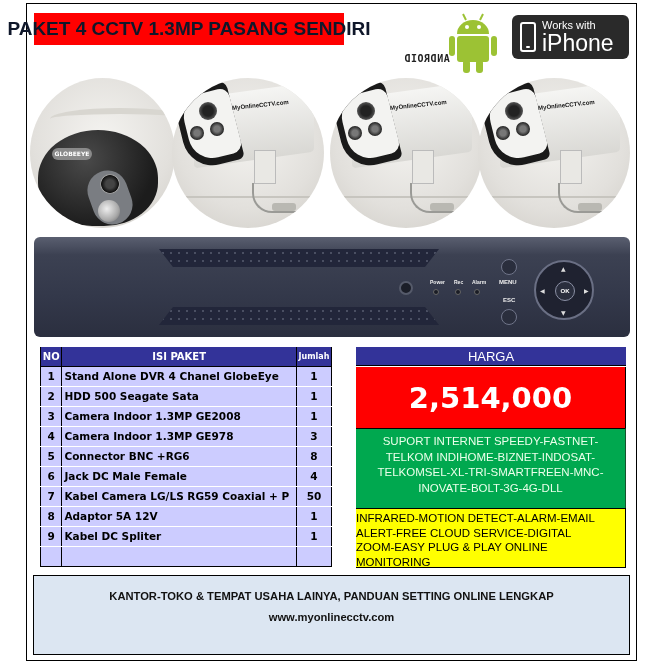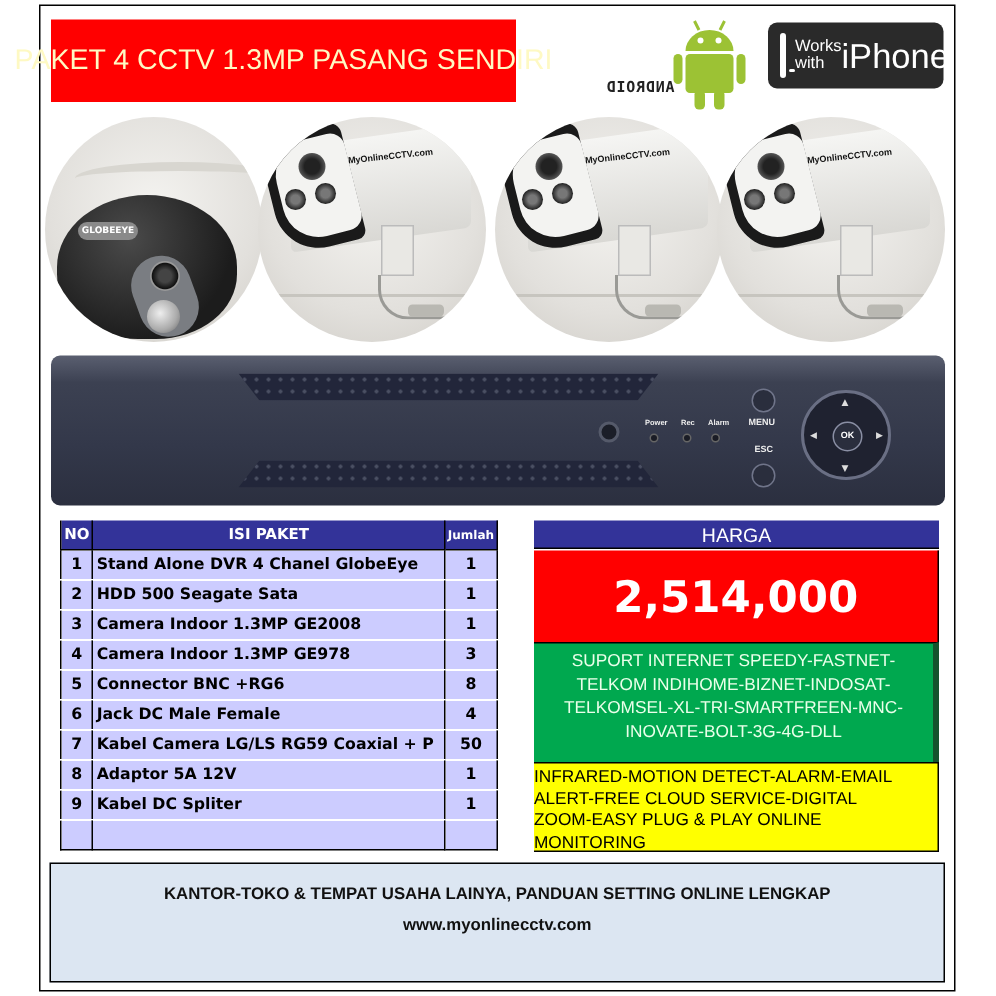--- a/index.html
+++ b/index.html
@@ -7,23 +7,23 @@
   body { position: relative; font-family: "DejaVu Sans", sans-serif; }
 
   .frame {
     position: absolute; left: 26px; top: 3px; width: 611px; height: 658px;
     border: 1px solid #000;
     background: #fff;
   }
 
   
   .title-box {
-    position: absolute; left: 34px; top: 13px; width: 310px; height: 55px;
+    position: absolute; left: 34px; top: 13px; width: 310px; height: 32px;
     background: #ff0000;
-    color: #fef9c3; font-family: "Liberation Sans", sans-serif; font-weight: normal;
+    color: #0f172a; font-family: "Liberation Sans", sans-serif; font-weight: bold;
     font-size: 19px; display: flex; align-items: center; justify-content: center;
     letter-spacing: 0px; white-space: nowrap;
   }
 
   
   .android { position: absolute; left: 448px; top: 10px; width: 50px; height: 64px; }
   .android-word {
     position: absolute; left: 404px; top: 53px; font-size: 10px; font-weight: bold;
     color: #222; letter-spacing: 0.5px; transform: scaleX(-1);
     font-family: "DejaVu Sans Mono", monospace;
@@ -35,21 +35,21 @@
     background: #2a2a2a; border-radius: 6px; color: #fff;
     display: flex; align-items: center; padding-left: 8px;
   }
   .iphone-icon {
     width: 16px; height: 30px; border: 2px solid #fff; border-radius: 3px; position: relative;
     margin-right: 6px;
   }
   .iphone-icon::after {
     content: ""; position: absolute; left: 4px; bottom: 2px; width: 4px; height: 2px; background: #fff; border-radius: 1px;
   }
-  .iphone-text { display: flex; flex-direction: row; line-height: 1; font-family: "Liberation Sans", sans-serif; }
+  .iphone-text { display: flex; flex-direction: column; line-height: 1; font-family: "Liberation Sans", sans-serif; }
   .iphone-text .small { font-size: 11px; margin-bottom: 1px; }
   .iphone-text .big { font-size: 23px; }
 
   
   .cam {
     position: absolute; border-radius: 50%; overflow: hidden;
     background: radial-gradient(circle at 50% 40%, #f4f3f0 0%, #e2e0dc 60%, #cfccc6 100%);
   }
   .cam1 { left: 30px; top: 78px; width: 145px; height: 150px; }
   .cam2 { left: 172px; top: 78px; width: 152px; height: 150px; }
@@ -186,21 +186,21 @@
   .harga-price {
     position: absolute; left: 356px; top: 367px; width: 270px; height: 61px;
     background: #ff0000; color: #fff; font-weight: bold; font-size: 29px;
     display: flex; align-items: center; justify-content: center;
     font-family: "DejaVu Sans", sans-serif; border-right: 1px solid #000;
   }
   .harga-green {
     position: absolute; left: 356px; top: 428px; width: 270px; height: 80px;
     background: #00a84f; color: #eaffea; font-size: 11.5px; line-height: 15.5px;
     text-align: center; padding-top: 5px; font-family: "Liberation Sans", sans-serif;
-    border-top: 1px solid #000; border-right: 4px solid #14532d;
+    border-top: 1px solid #000; border-right: 1px solid #14532d;
   }
   .harga-yellow {
     position: absolute; left: 356px; top: 508px; width: 270px; height: 60px;
     background: #ffff00; color: #000; font-size: 11.5px; line-height: 14.5px;
     text-align: left; padding-top: 2px; font-family: "Liberation Sans", sans-serif;
     border-top: 1px solid #000; border-right: 1px solid #000; border-bottom: 1px solid #000;
   }
 
   
   .footer-box {

